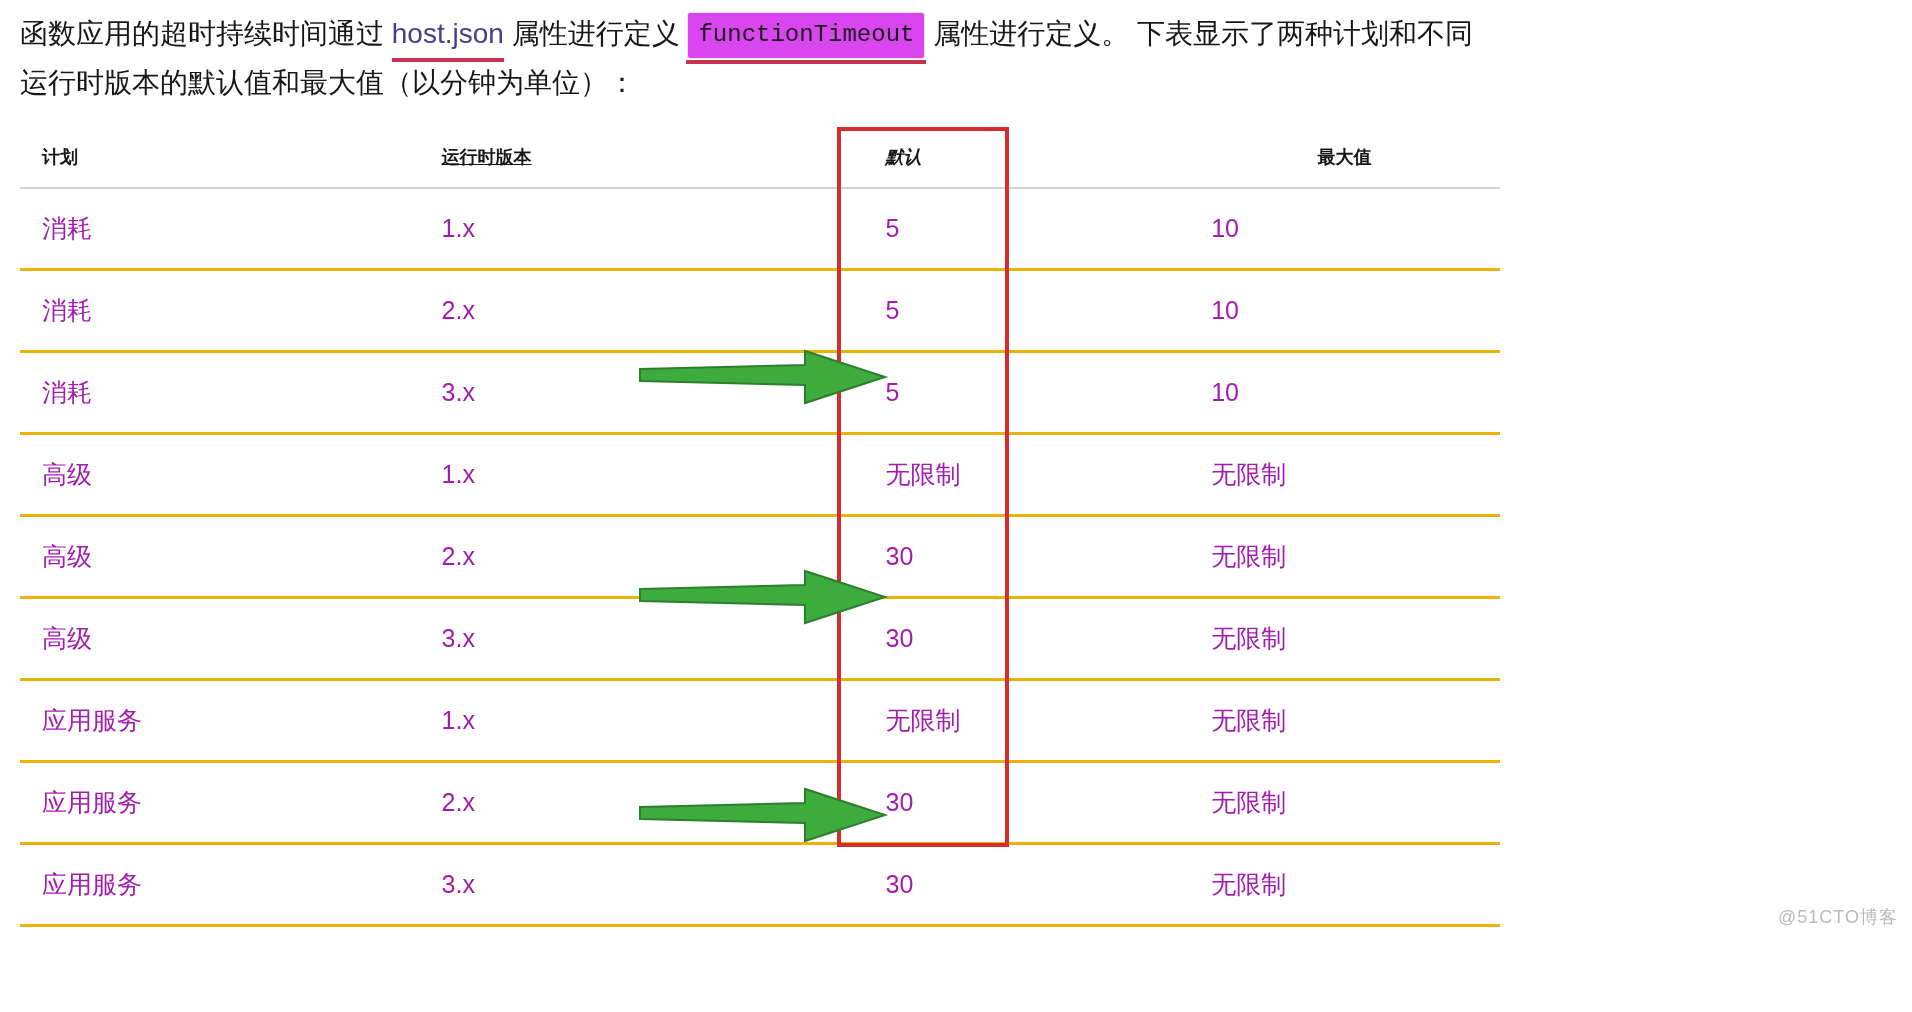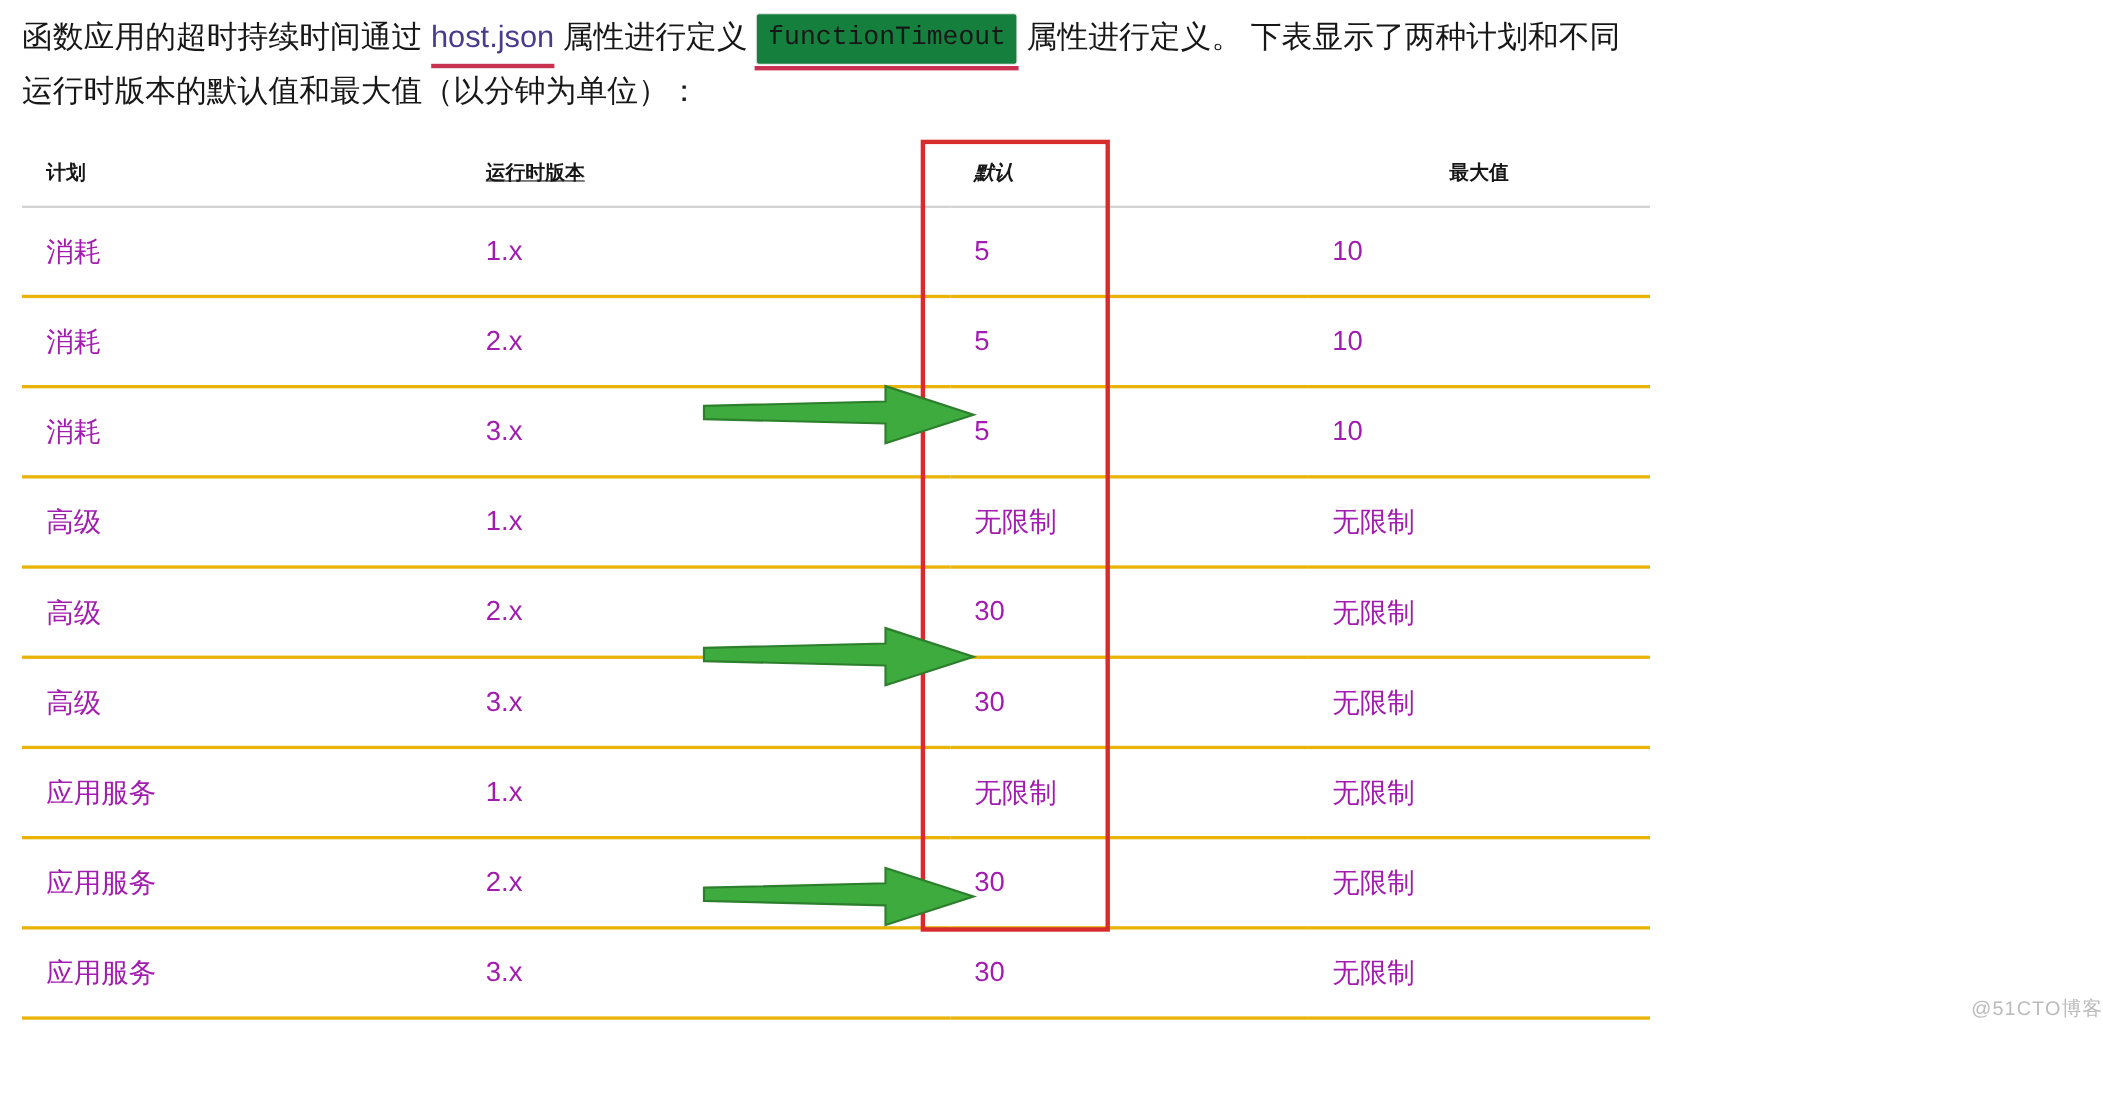--- a/index.html
+++ b/index.html
@@ -30,21 +30,21 @@
     .link-text::after {
       content: "";
       position: absolute;
       left: 0;
       right: 0;
       bottom: -4px;
       height: 4px;
       background: #c8314f;
     }
     .code-chip {
-      background: #15803d;
+      background: #d946ef;
       border: 1px solid #e6e6e6;
       border-radius: 3px;
       padding: 2px 10px;
       font-family: "Consolas", "Courier New", monospace;
       font-size: 24px;
       position: relative;
       display: inline-block;
       vertical-align: middle;
     }
     .code-chip::after {
@@ -94,21 +94,21 @@
       pointer-events: none;
       z-index: 2;
     }
     .green-arrow {
       position: absolute;
       pointer-events: none;
       z-index: 3;
     }
     .watermark {
       position: absolute;
-      right: 0;
+      right: 14px;
       bottom: 18px;
       color: #bbbbbb;
       font-size: 18px;
       letter-spacing: 1px;
     }
   </style>
 </head>
 <body>
 
 <div class="intro-text">

